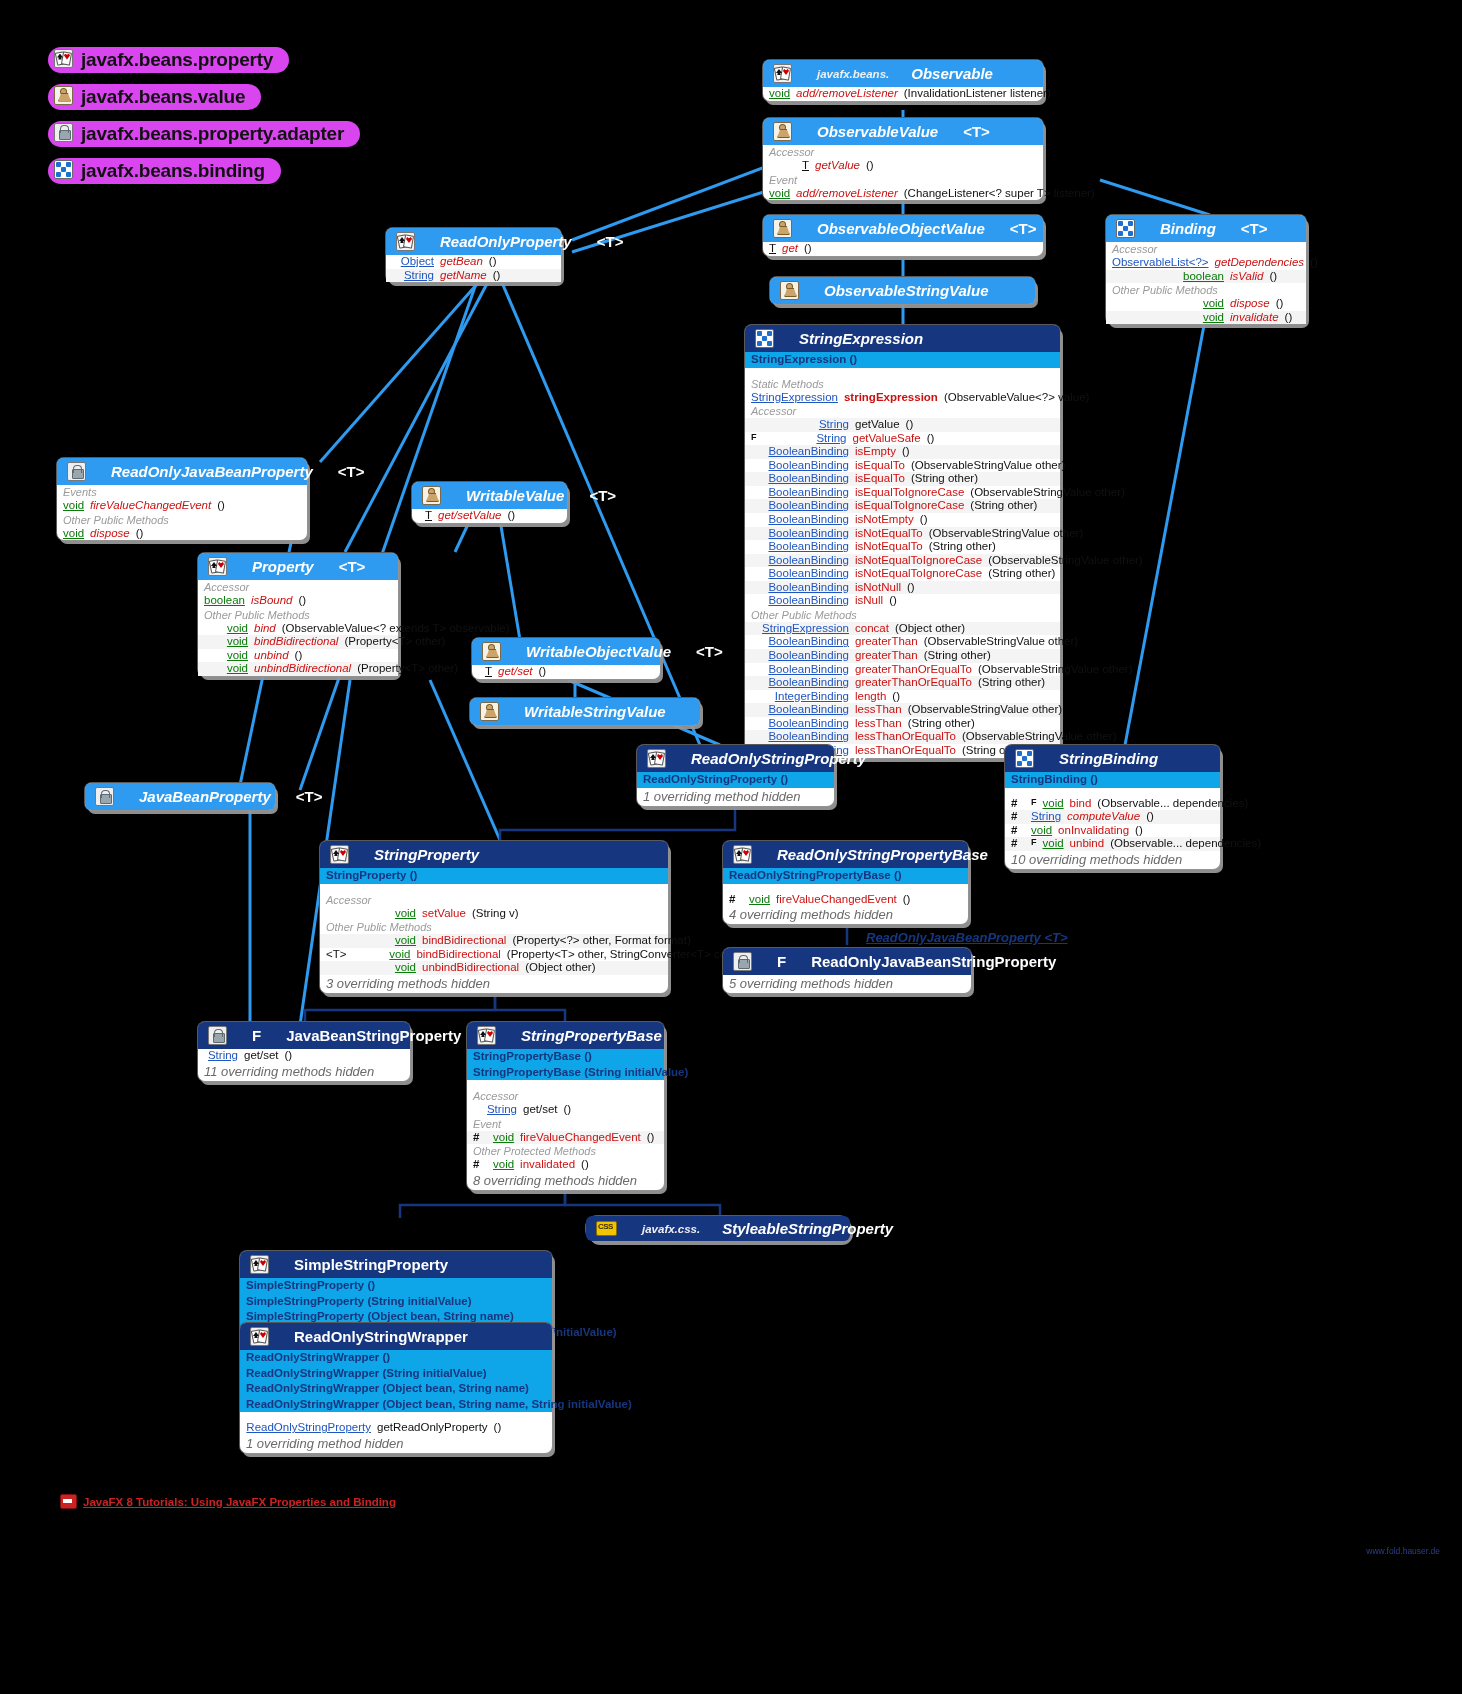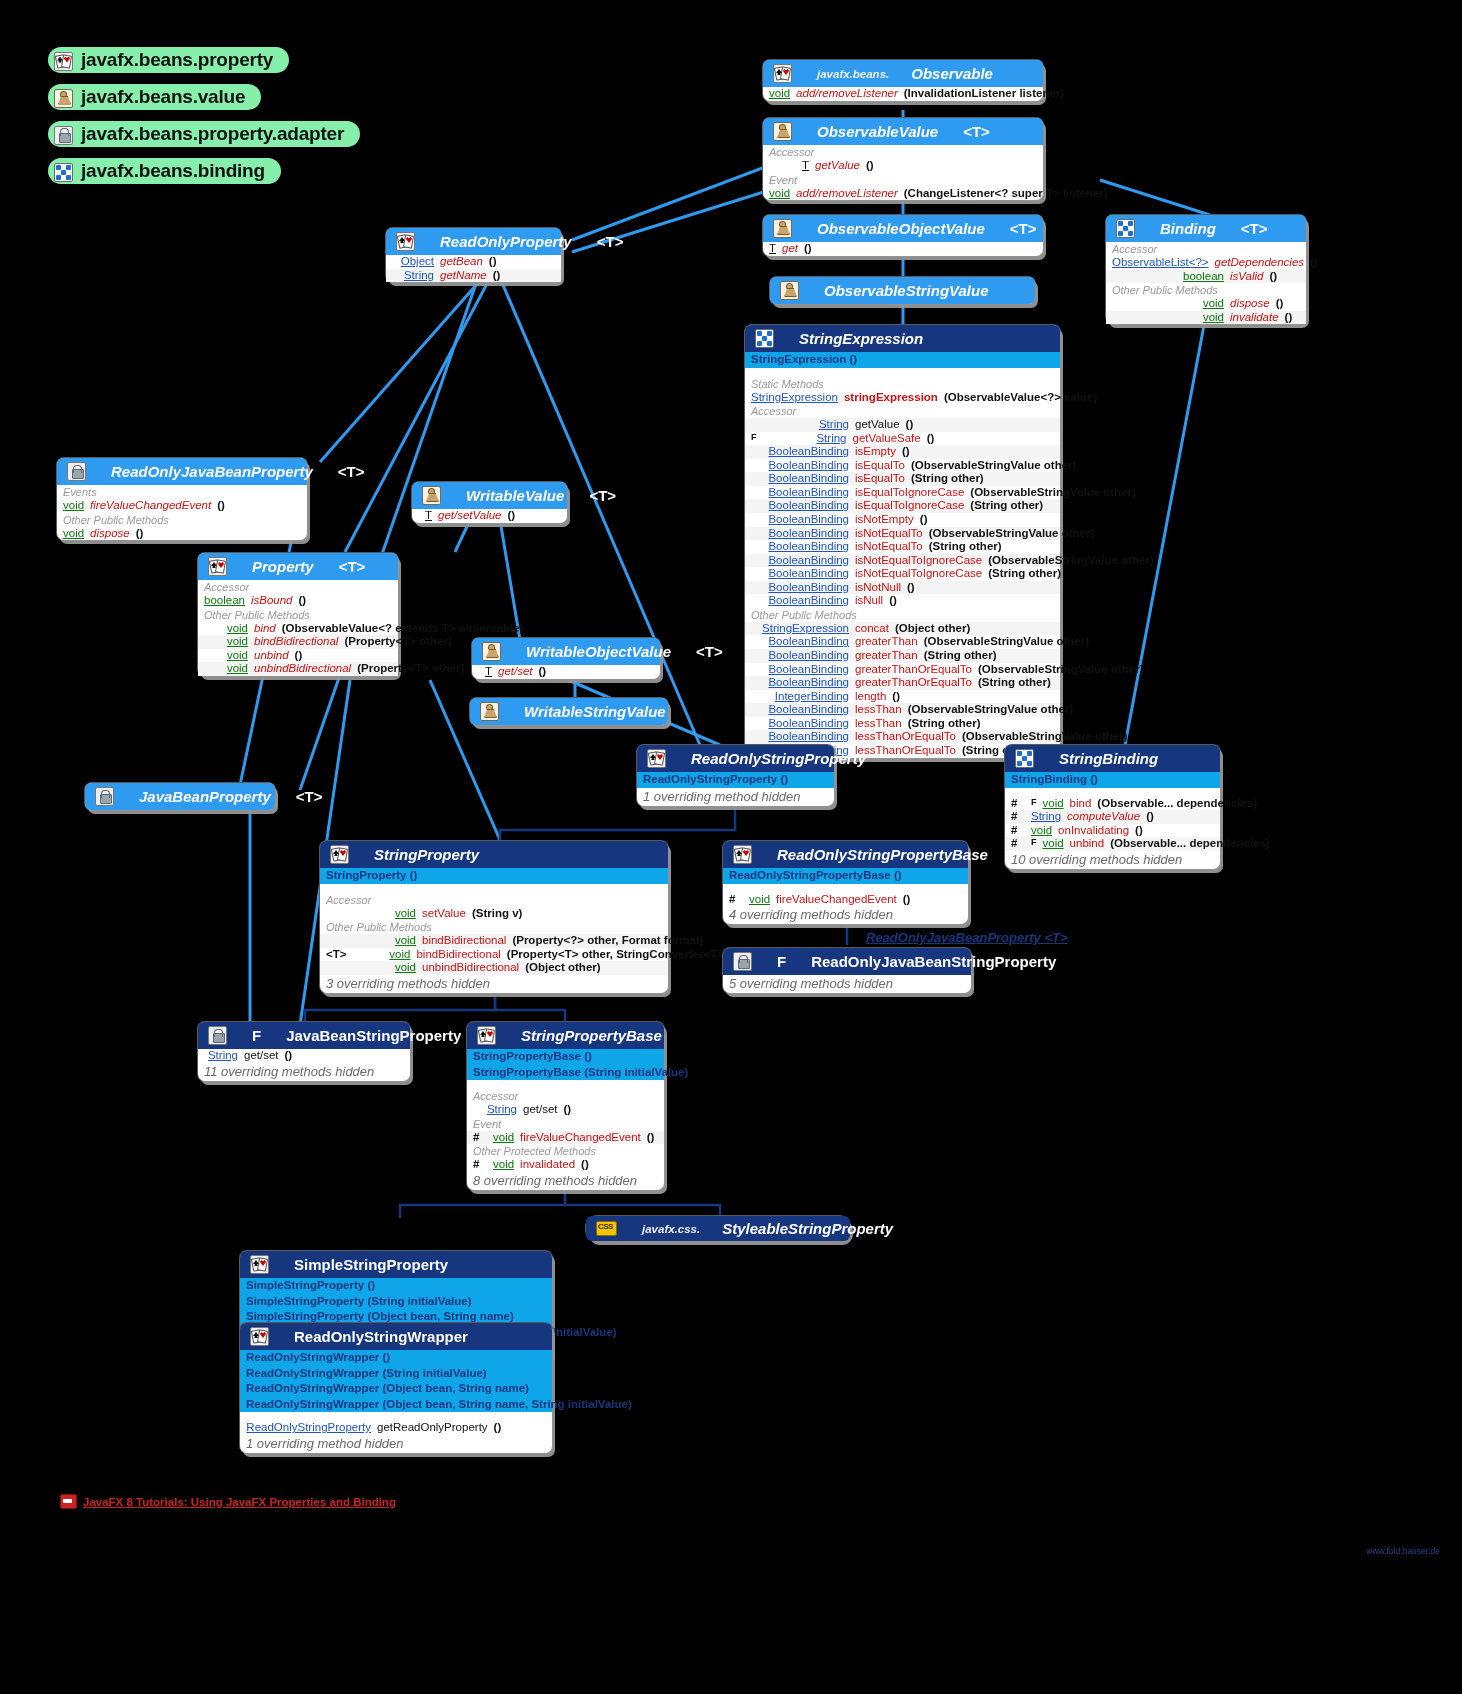--- a/index.html
+++ b/index.html
@@ -3,21 +3,21 @@
 <meta charset="utf-8">
 <style>
   html,body{margin:0;padding:0;background:#000;}
   body{width:1462px;height:1694px;position:relative;font-family:"Liberation Sans",sans-serif;overflow:hidden;}
   #stage{position:absolute;left:0;top:0;width:1462px;height:1694px;}
   svg.edges{position:absolute;left:0;top:0;width:1462px;height:1694px;pointer-events:none;}
 
   
   .legend{position:absolute;left:48px;top:42px;z-index:40;}
   .legend-row{display:flex;align-items:center;height:35px;margin-bottom:2px;}
-  .legend-pill{display:flex;align-items:flex-end;background:#86efac;border-radius:17px;padding:2px 16px 2px 6px;
+  .legend-pill{display:flex;align-items:flex-start;background:#d946ef;border-radius:17px;padding:2px 16px 2px 6px;
     box-shadow:0 1px 2px rgba(0,0,0,.6);}
   .legend-pill .lbl{font-weight:bold;font-size:19px;color:#111;margin-left:8px;letter-spacing:-.2px;white-space:nowrap;}
 
   
   .ico{width:17px;height:17px;display:inline-block;flex:0 0 auto;position:relative;border-radius:2px;}
   .ico.cards{background:#f2f2f2;border:1px solid #777;}
   .ico.cards:before{content:"";position:absolute;left:1px;top:2px;width:7px;height:11px;background:#fff;border:1px solid #555;
      border-radius:1px;transform:rotate(-12deg);}
   .ico.cards:after{content:"";position:absolute;left:7px;top:2px;width:7px;height:11px;background:#fff;border:1px solid #555;
      border-radius:1px;transform:rotate(10deg);box-shadow:inset 0 0 0 0 #c00;}
@@ -58,21 +58,21 @@
   .ctor b{color:#16367f;}
   .sect{color:#9a9a9a;font-style:italic;padding:1px 6px 0 6px;font-size:11px;}
   .row{display:flex;gap:6px;padding:0px 6px;white-space:nowrap;}
   .row.alt{background:#f4f4f4;}
   .row .ret{color:#1f55c0;text-align:right;flex:0 0 auto;text-decoration:underline;}
   .row .ret.kw{color:#0a7a0a;}
   .row .ret.pl{color:#111;}
   .row .meth{color:#cc1111;}
   .row .meth.it{font-style:italic;}
   .row .meth.plain{color:#111;}
-  .row .args{color:#111;font-weight:bold;}
+  .row .args{color:#111;}
   .row .mod{color:#111;font-weight:bold;flex:0 0 auto;width:14px;}
   .row .modf{color:#111;font-weight:bold;font-size:9px;}
   .hidden-note{color:#6a6a6a;font-style:italic;padding:1px 6px 2px 6px;font-size:13px;}
   .emptyline{height:9px;}
 
   
   .cls.labelonly .hdr{border-radius:6px;}
 
   
   .floatlabel{position:absolute;z-index:25;font-style:italic;font-weight:bold;font-size:13px;color:#16367f;
@@ -368,21 +368,21 @@
     </div>
     <div class="body">
       <div class="row">
         <span class="ret pl" style="width:14px">T</span>
         <span class="meth it">get/set</span>
         <span class="args">()</span>
       </div>
     </div>
   </div>
 
-  <div class="cls iface labelonly" style="left:470px;top:698px;width:198px;">
+  <div class="cls iface labelonly" style="left:470px;top:698px;width:230px;">
     <div class="hdr">
       <span class="ico pawn"></span>
       <span class="nm">WritableStringValue</span>
     </div>
   </div>
 
   <div class="cls iface labelonly" style="left:85px;top:783px;width:190px;">
     <div class="hdr">
       <span class="ico adapter"></span>
       <span class="nm">JavaBeanProperty</span>

